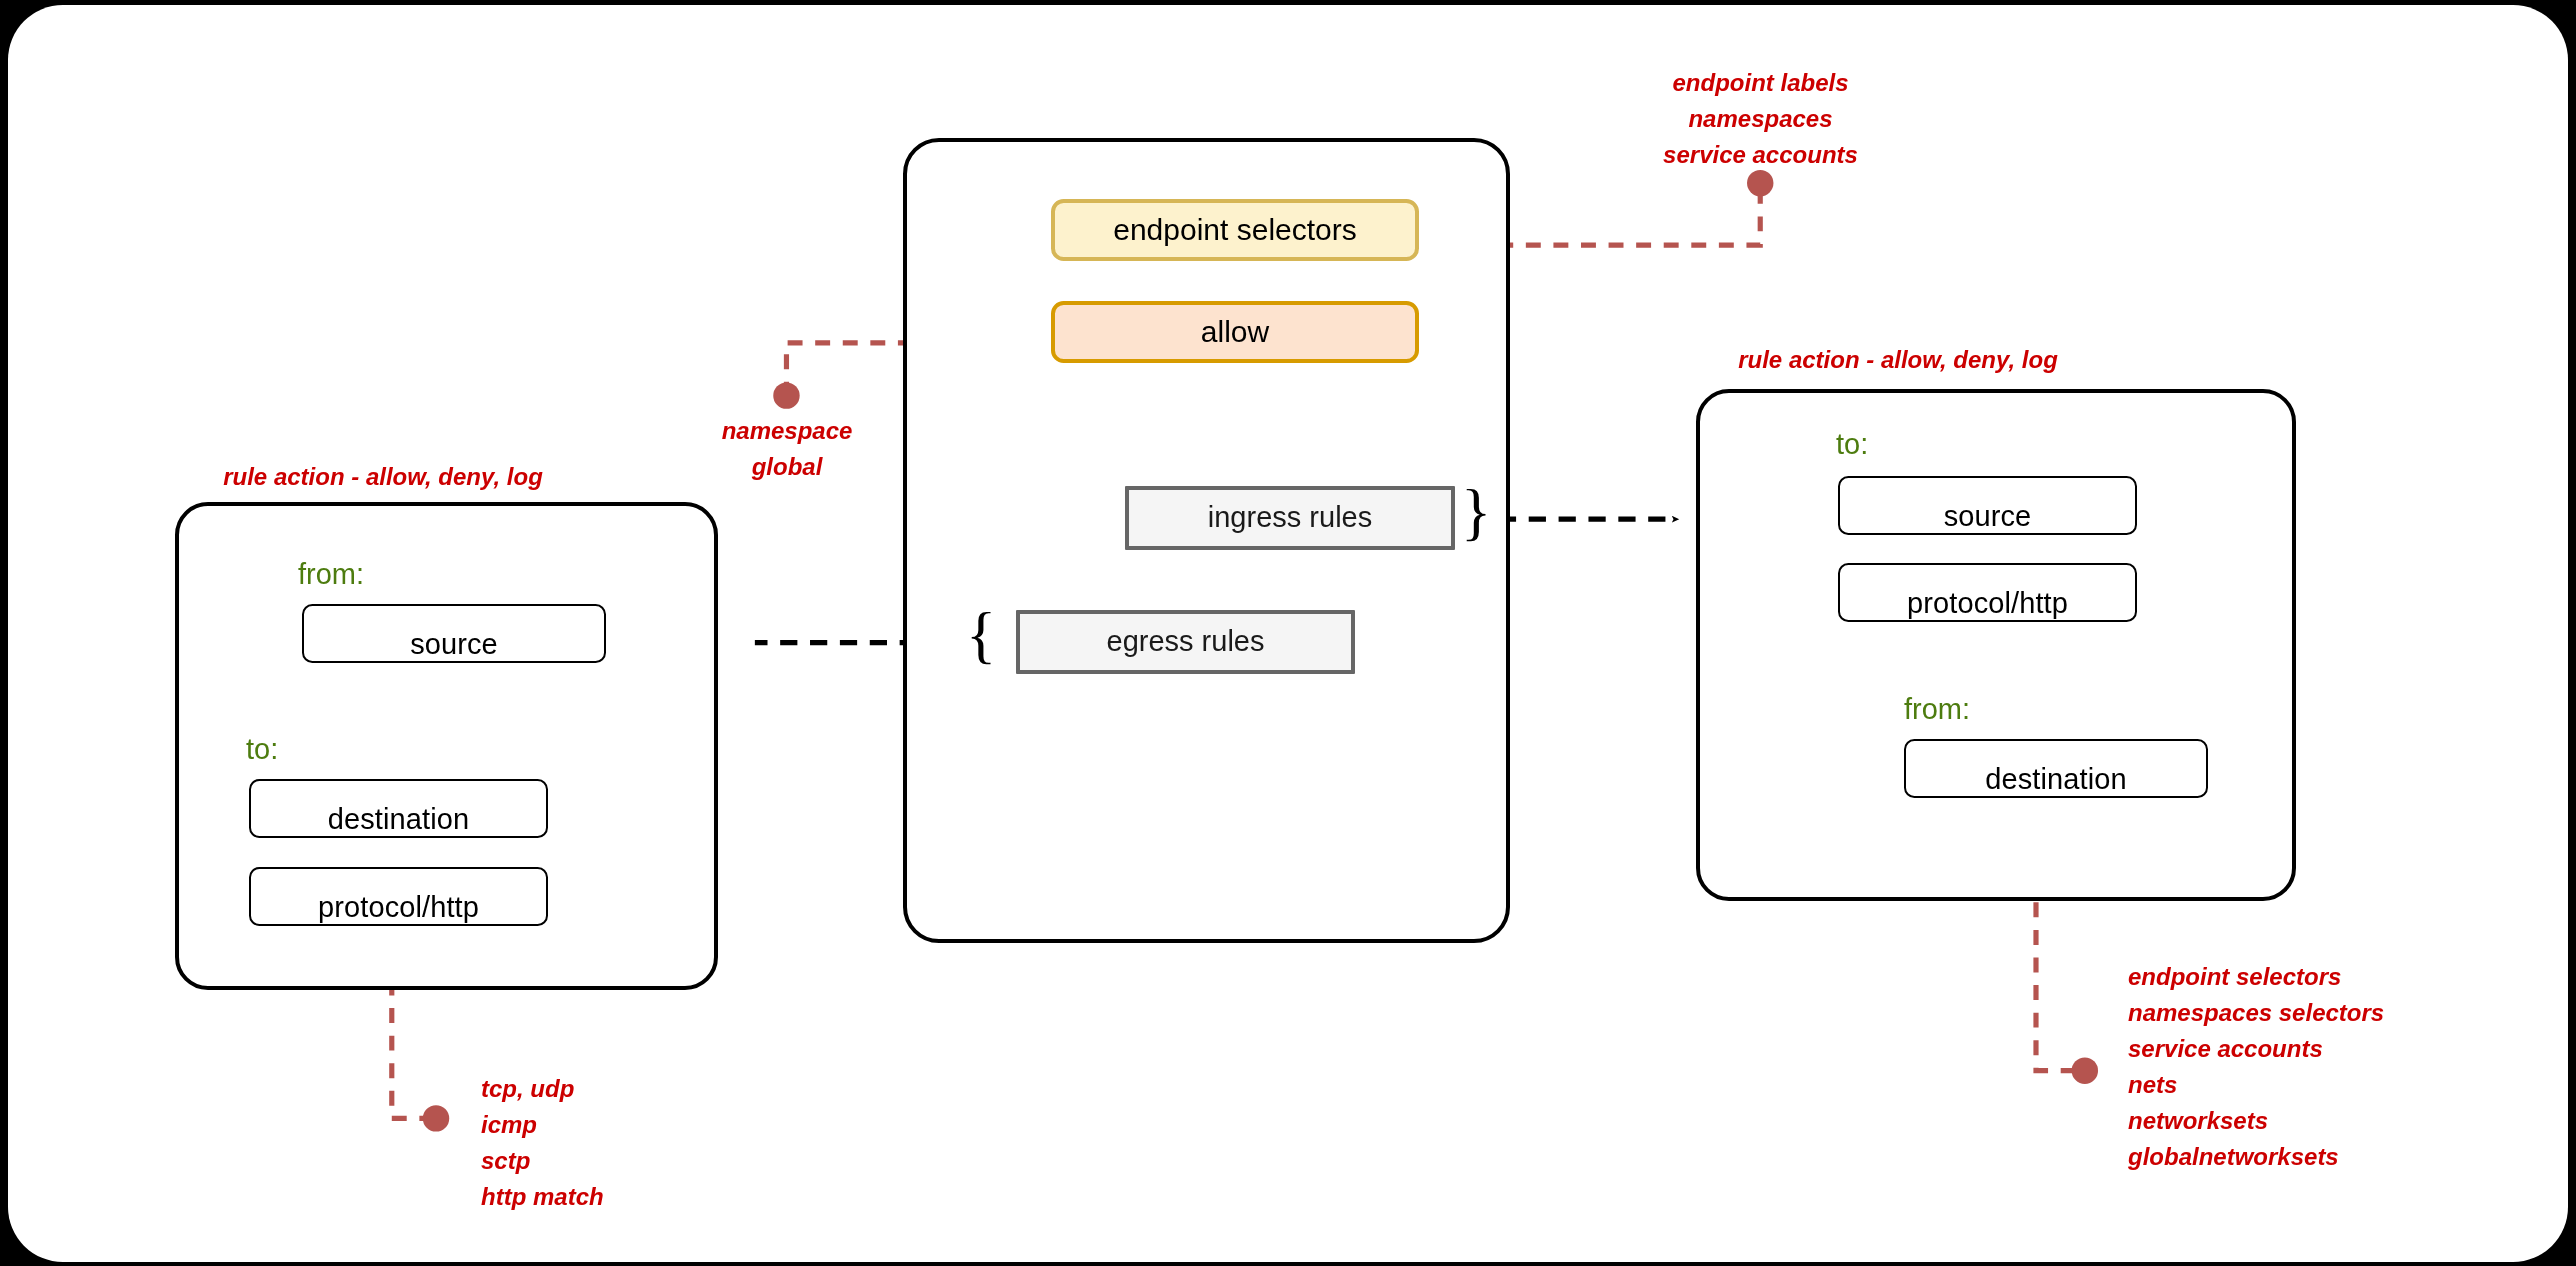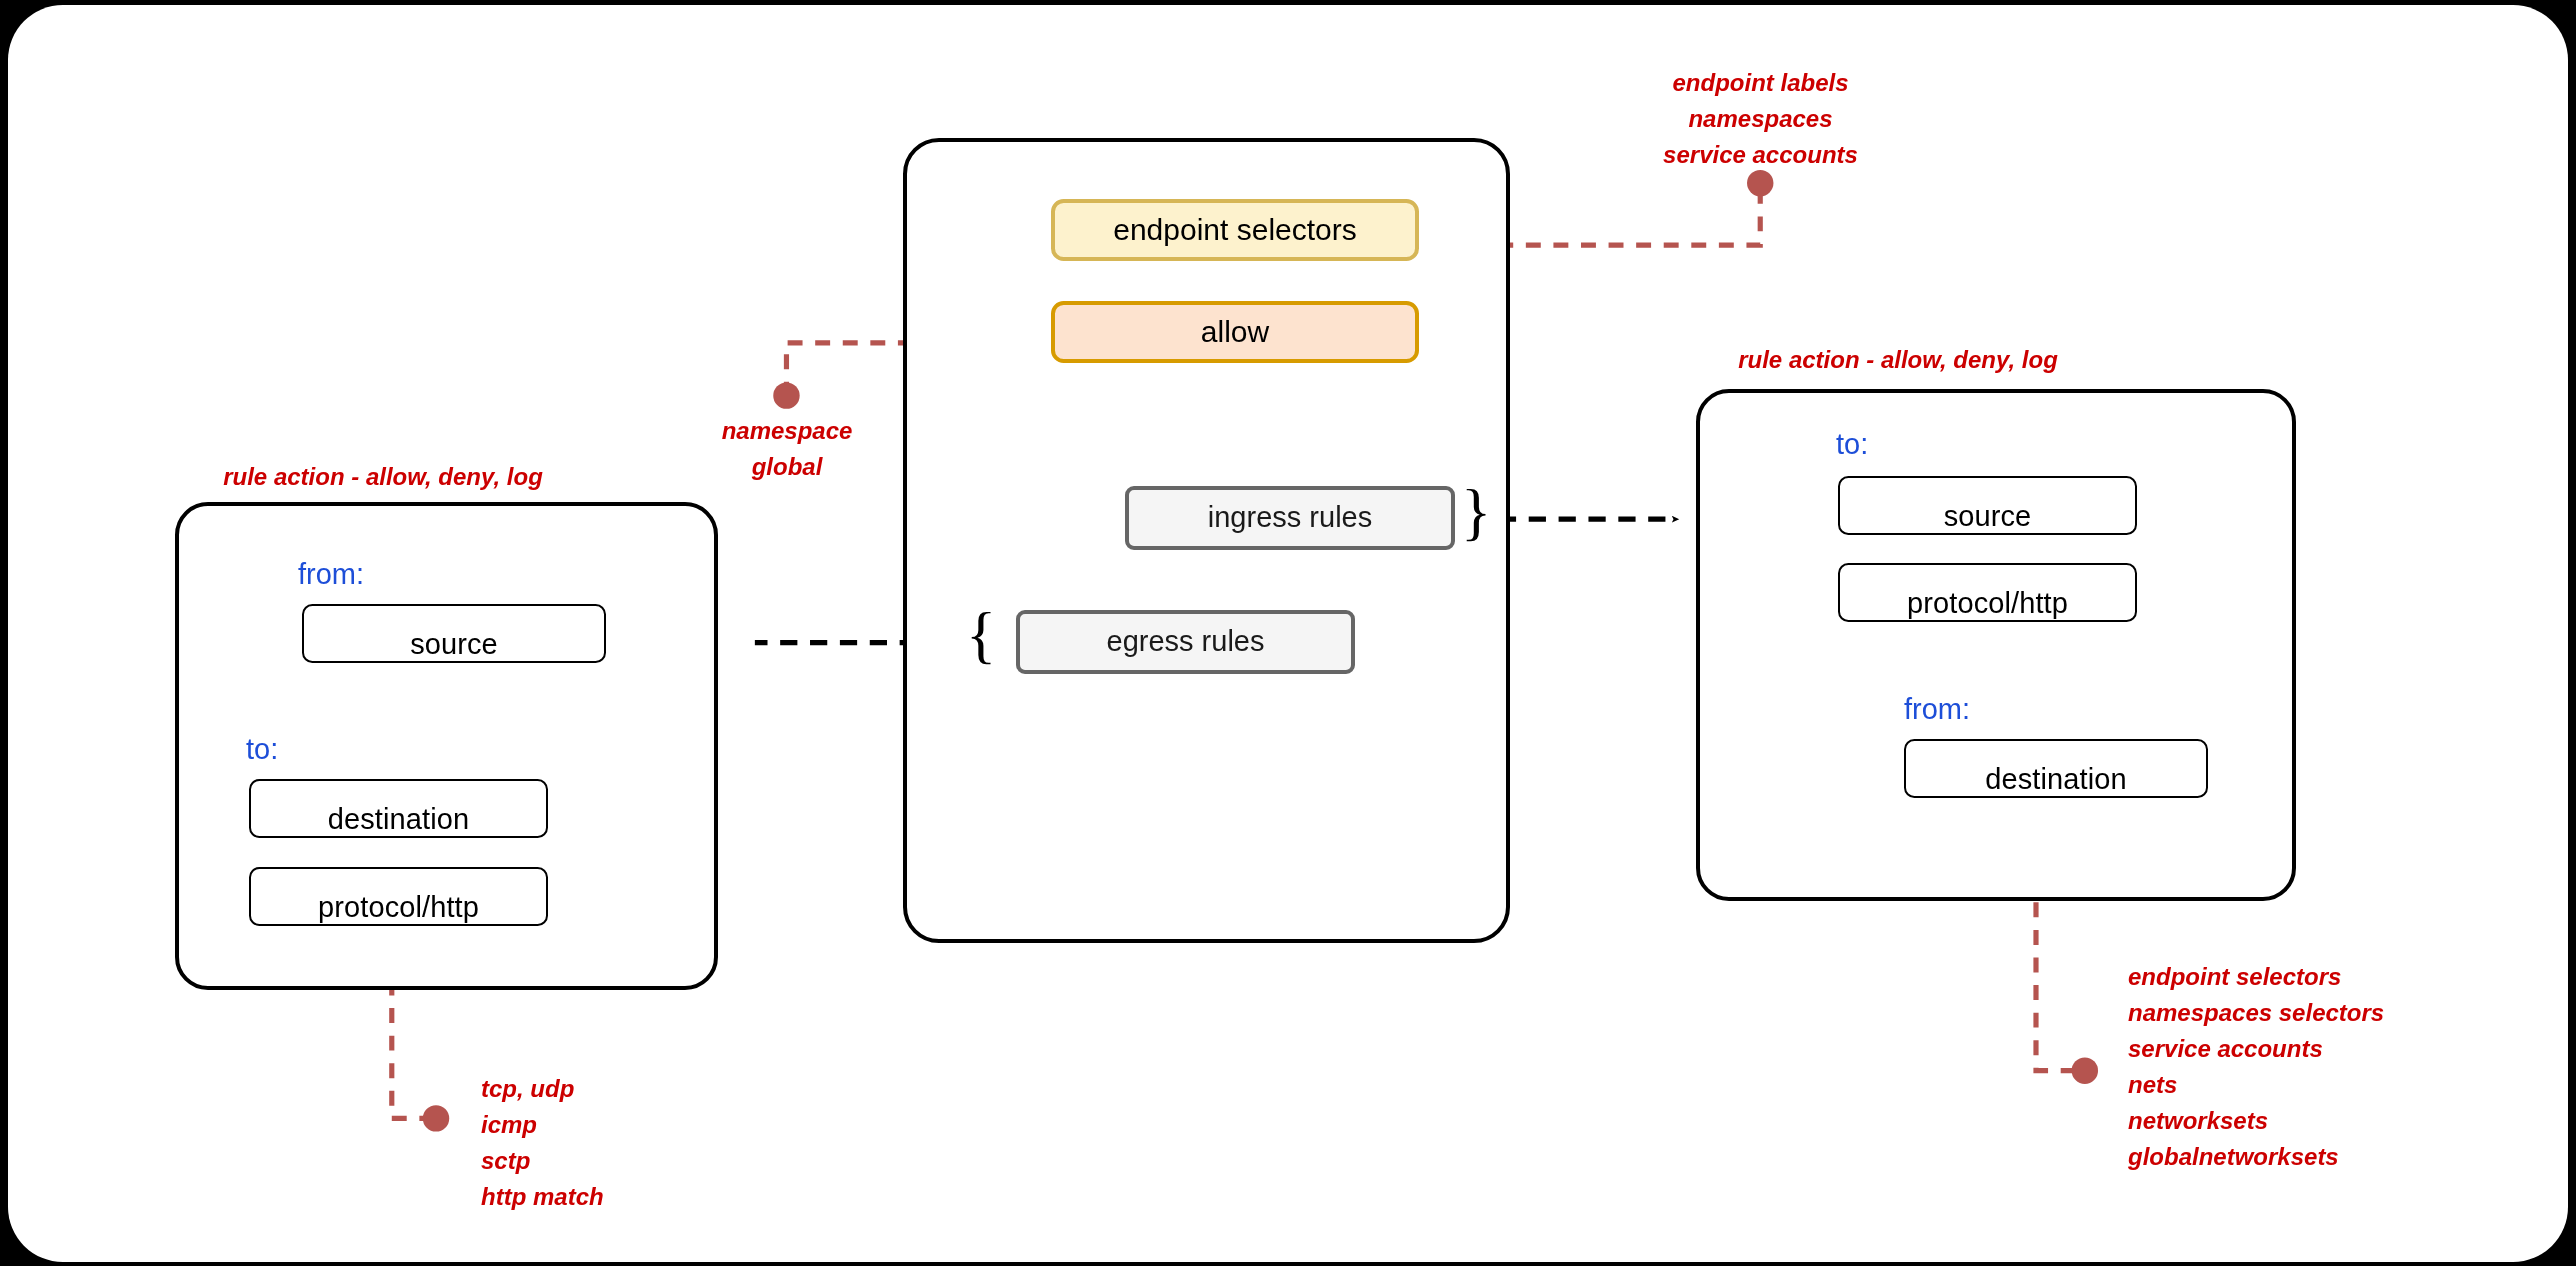--- a/index.html
+++ b/index.html
@@ -89,28 +89,28 @@
   .rules-box {
     position: absolute;
     box-sizing: border-box;
     display: flex;
     align-items: center;
     justify-content: center;
     font-size: 29px;
     color: #1a1a1a;
     background: #f5f5f5;
     border: 4px solid #666666;
-    border-radius: 9px;
+    border-radius: 1px;
   }
 
   
   .section-label {
     position: absolute;
     font-size: 29px;
-    color: #1d4ed8;
+    color: #4d7c0f;
     white-space: nowrap;
   }
 
   
   .anno {
     position: absolute;
     color: #cc0000;
     font-weight: bold;
     font-style: italic;
     font-size: 24px;

